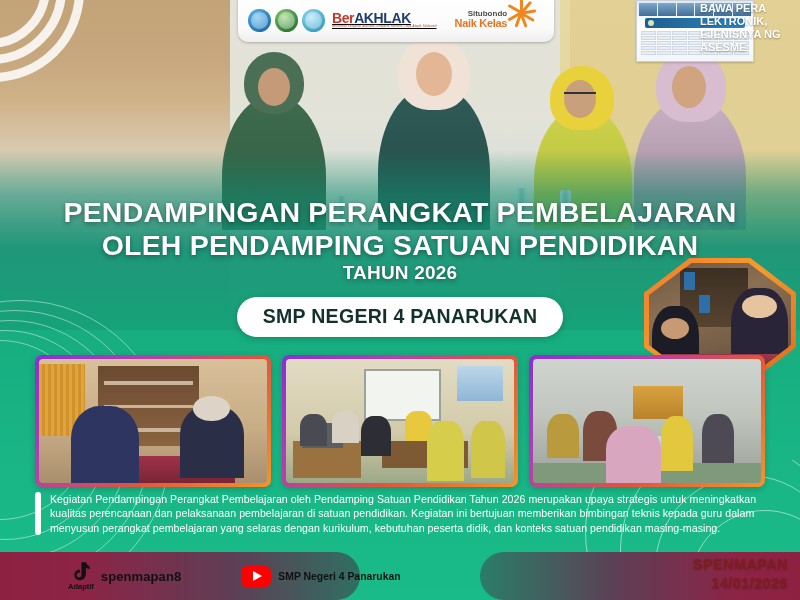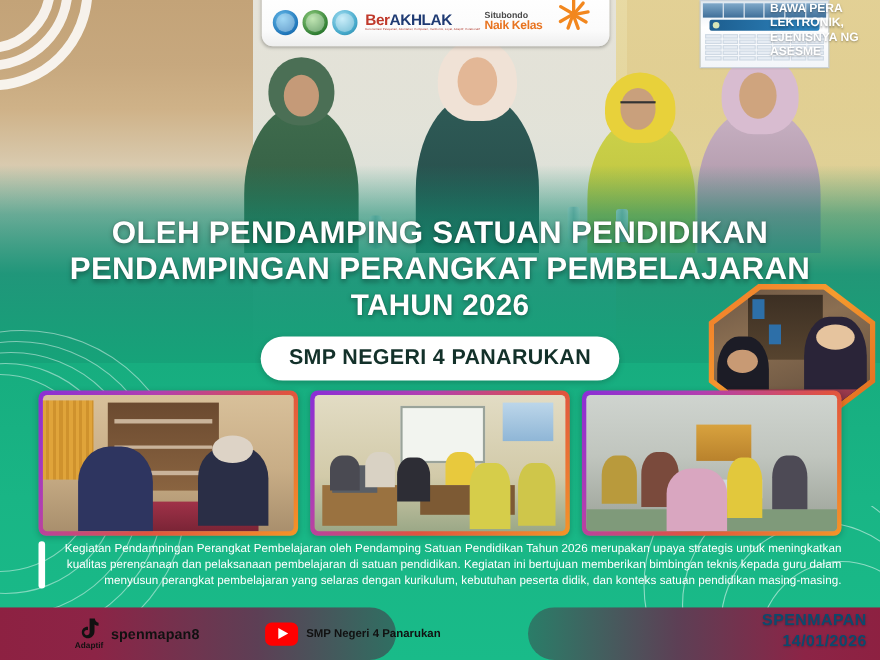--- a/index.html
+++ b/index.html
@@ -34,25 +34,25 @@
     background:linear-gradient(180deg,#ffffff 0%,#fbfbfb 70%,#eeeeee 100%);
     border-radius:0 0 10px 10px;
     box-shadow:0 1px 3px rgba(0,0,0,.25);
     display:flex; align-items:center; gap:4px; padding:4px 8px 0 10px;
   }
   .logo-circ { width:23px; height:23px; border-radius:50%; flex:0 0 auto; position:relative; }
   .logo-circ::after{content:"";position:absolute;inset:3px;border-radius:50%;background:rgba(255,255,255,.35);}
   .lg1{background:radial-gradient(circle at 40% 35%,#6fc3ef,#1e74b8 70%,#15557f);}
   .lg2{background:radial-gradient(circle at 40% 35%,#9fd98a,#2f7d32 70%,#1d5520);}
   .lg3{background:radial-gradient(circle at 40% 35%,#aee5f7,#43a7c9 65%,#2a7d9a);}
-  .berakhlak { display:flex; flex-direction:column; line-height:1; margin-left:3px; }
+  .berakhlak { display:flex; flex-direction:column; line-height:1; margin-left:3px;text-decoration:underline; }
   .ber-top { font-size:14px; font-weight:800; letter-spacing:-.4px; }
   .ber-top .b1{color:#c0392b;} .ber-top .b2{color:#1f3b73;}
   .ber-sub { font-size:2.6px; color:#b03a2e; letter-spacing:.1px; margin-top:1px; }
-  .situbondo { display:flex; flex-direction:column; line-height:1.05; margin-left:0; }
+  .situbondo { display:flex; flex-direction:column; line-height:1.05; margin-left:14px;align-items:flex-end; }
   .sit-1 { font-size:8px; color:#4a4a4a; font-weight:600;}
   .sit-2 { font-size:11px; color:#e8731f; font-weight:800; letter-spacing:-.3px;}
   .sunburst{position:absolute; right:16px; top:2px; width:34px; height:34px;}
   .sunburst span{position:absolute; left:16px; top:2px; width:2.5px; height:15px; background:#f2871e; border-radius:2px; transform-origin:50% 15px;}
 
   
   .calendar {
     position:absolute; left:636px; top:0px; width:118px; height:62px;
     background:linear-gradient(180deg,#dfe8f2 0%,#ffffff 40%,#f2f5f9 100%);
     border:1px solid #c8d2dd; box-shadow:0 1px 2px rgba(0,0,0,.2);
@@ -109,21 +109,21 @@
   .arcs-br i{position:absolute;right:0;bottom:0;border:1.2px solid rgba(255,255,255,.5);border-radius:50%;}
 
   
   .title-block{position:absolute;left:0;top:196px;width:800px;text-align:center;}
   .title-line{
     color:#fff;font-weight:900;letter-spacing:.2px;line-height:1.16;
     text-shadow:0 2px 5px rgba(0,0,0,.35),0 0 1px rgba(0,0,0,.4);
   }
   .t1{font-size:28.5px;}
   .t2{font-size:28.5px;}
-  .t3{font-size:27px;}
+  .t3{font-size:19px;}
   .school-pill{
     display:inline-block;margin-top:13px;background:#fff;border-radius:22px;
     padding:8px 26px 9px;color:#13312a;font-weight:900;font-size:19.5px;letter-spacing:.3px;
     box-shadow:0 2px 6px rgba(0,0,0,.2);
   }
 
   
   .octagon{
     position:absolute;left:644px;top:258px;width:152px;height:124px;
     clip-path:polygon(30% 0%,70% 0%,100% 28%,100% 72%,70% 100%,30% 100%,0% 72%,0% 28%);
@@ -186,21 +186,21 @@
   .ph3 .flr{position:absolute;left:0;bottom:0;width:100%;height:16%;background:#7f9a7a;}
 
   
   .desc{
     position:absolute;left:35px;top:492px;width:730px;
     display:flex;gap:9px;
   }
   .desc-bar{width:6px;border-radius:4px;background:#fff;flex:0 0 auto;}
   .desc-text{
     color:#fff;font-size:10.6px;line-height:14.4px;font-weight:400;
-    text-align:right;letter-spacing:.05px;
+    text-align:left;letter-spacing:.05px;
   }
 
   
   .footer{position:absolute;left:0;top:552px;width:800px;height:48px;overflow:hidden;}
   .foot-pill-l{
     position:absolute;left:-60px;top:0;width:420px;height:48px;
     background:linear-gradient(90deg,#8e1f3f 0%,#8c2446 35%,#5d3f55 70%,#2f6f62 100%);
     border-radius:0 40px 40px 0;
   }
   .foot-pill-r{
@@ -221,21 +221,21 @@
   .f-label{color:#111;font-weight:800;font-size:13px;letter-spacing:.1px;}
   .tiktok-wrap{display:flex;flex-direction:column;align-items:center;}
   .tiktok-note{font-size:7.5px;font-weight:800;color:#111;margin-top:-2px;}
   .yt{
     width:30px;height:21px;border-radius:6px;background:#f00;flex:0 0 auto;
     display:flex;align-items:center;justify-content:center;
   }
   .yt i{width:0;height:0;border-left:9px solid #fff;border-top:5.5px solid transparent;border-bottom:5.5px solid transparent;margin-left:2px;}
   .f-label-sm{color:#111;font-weight:800;font-size:10.4px;}
   .foot-brand{
-    position:absolute;right:12px;top:3px;text-align:right;color:#0c4a6e;
+    position:absolute;right:12px;top:3px;text-align:right;color:#7f1d1d;
     font-weight:800;font-size:14.5px;line-height:19px;letter-spacing:.4px;
     text-shadow:0 1px 2px rgba(0,0,0,.25);
   }
 </style>
 </head>
 <body>
 
 <div id="poster">
 
   <div class="bg-photo">
@@ -362,22 +362,22 @@
   </div>
 
   <div class="arcs-br">
     <i style="width:150px;height:150px;"></i>
     <i style="width:185px;height:185px;"></i>
     <i style="width:220px;height:220px;"></i>
     <i style="width:255px;height:255px;"></i>
   </div>
 
   <div class="title-block">
+    <div class="title-line t1">PENDAMPINGAN PERANGKAT PEMBELAJARAN</div>
     <div class="title-line t2">OLEH PENDAMPING SATUAN PENDIDIKAN</div>
-    <div class="title-line t1">PENDAMPINGAN PERANGKAT PEMBELAJARAN</div>
     <div class="title-line t3">TAHUN 2026</div>
     <div class="school-pill">SMP NEGERI 4 PANARUKAN</div>
   </div>
 
   <div class="octagon">
     <div class="octagon-in">
       <div class="oct-shelf">
           <i style="top:8%"></i>
           <i style="top:46%;left:28%"></i>
         </div>

